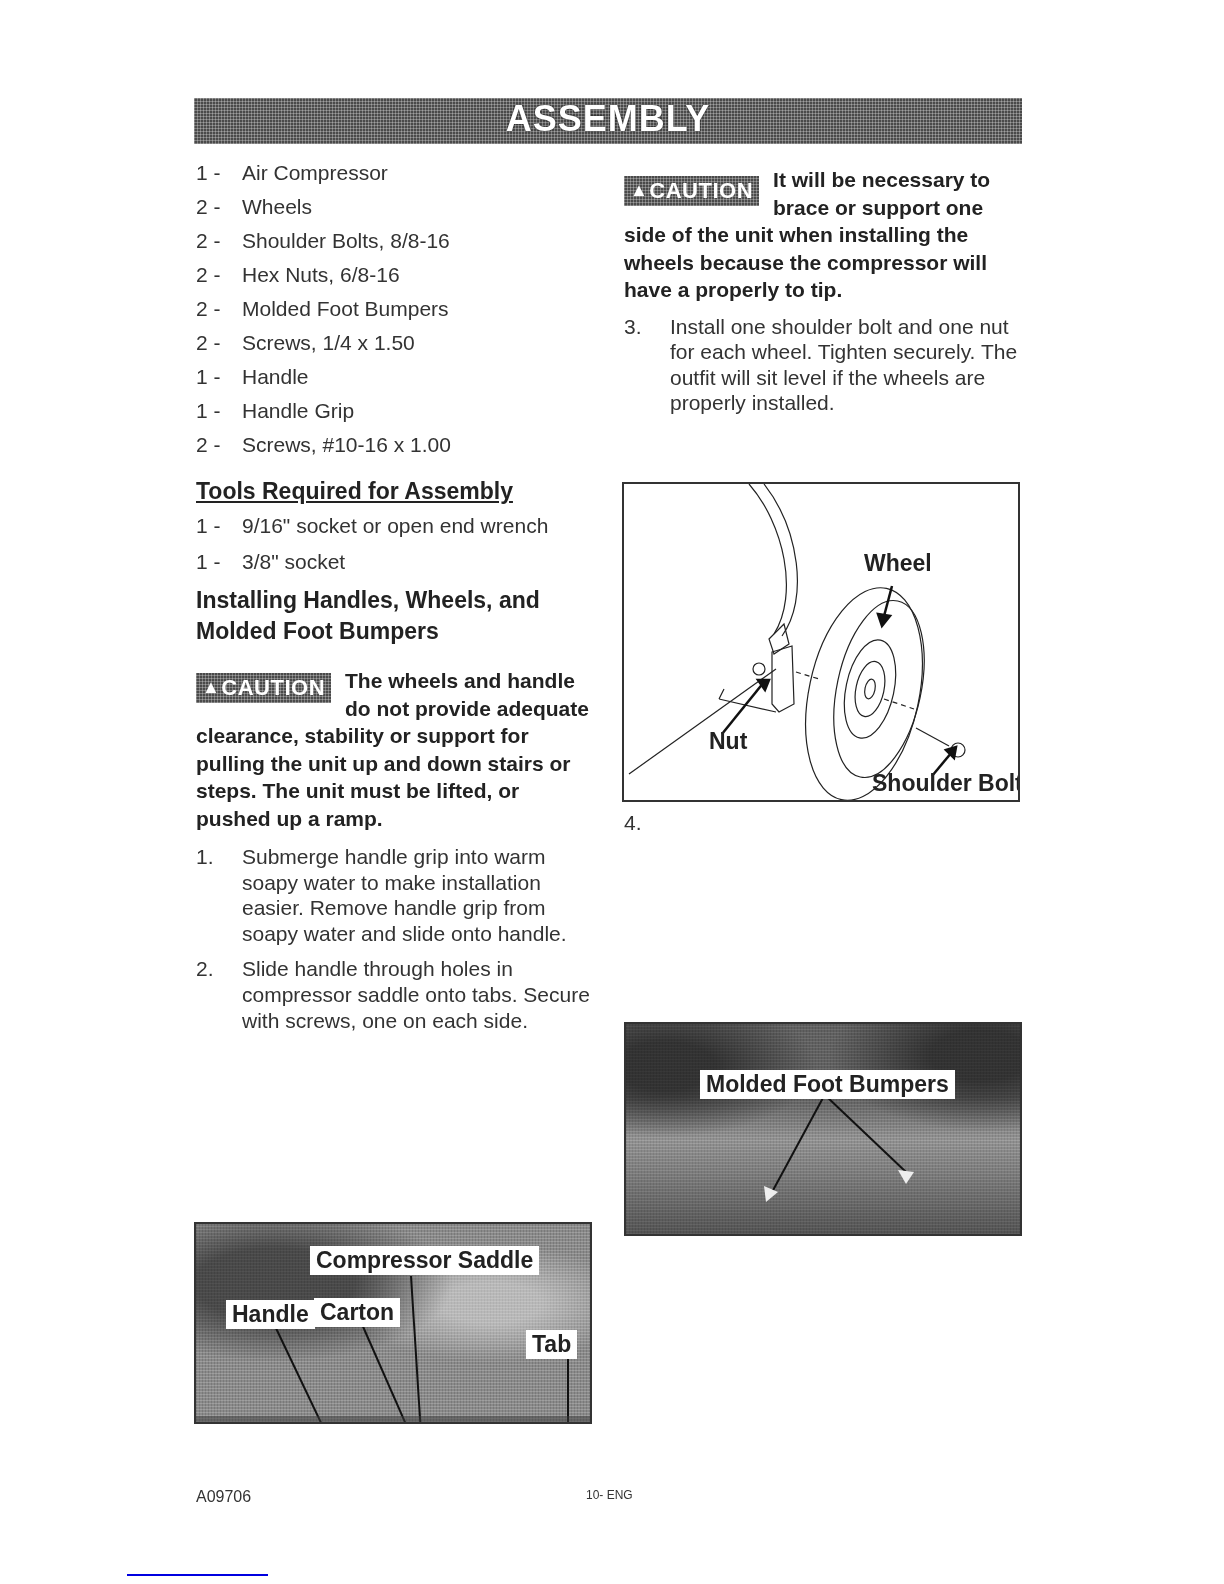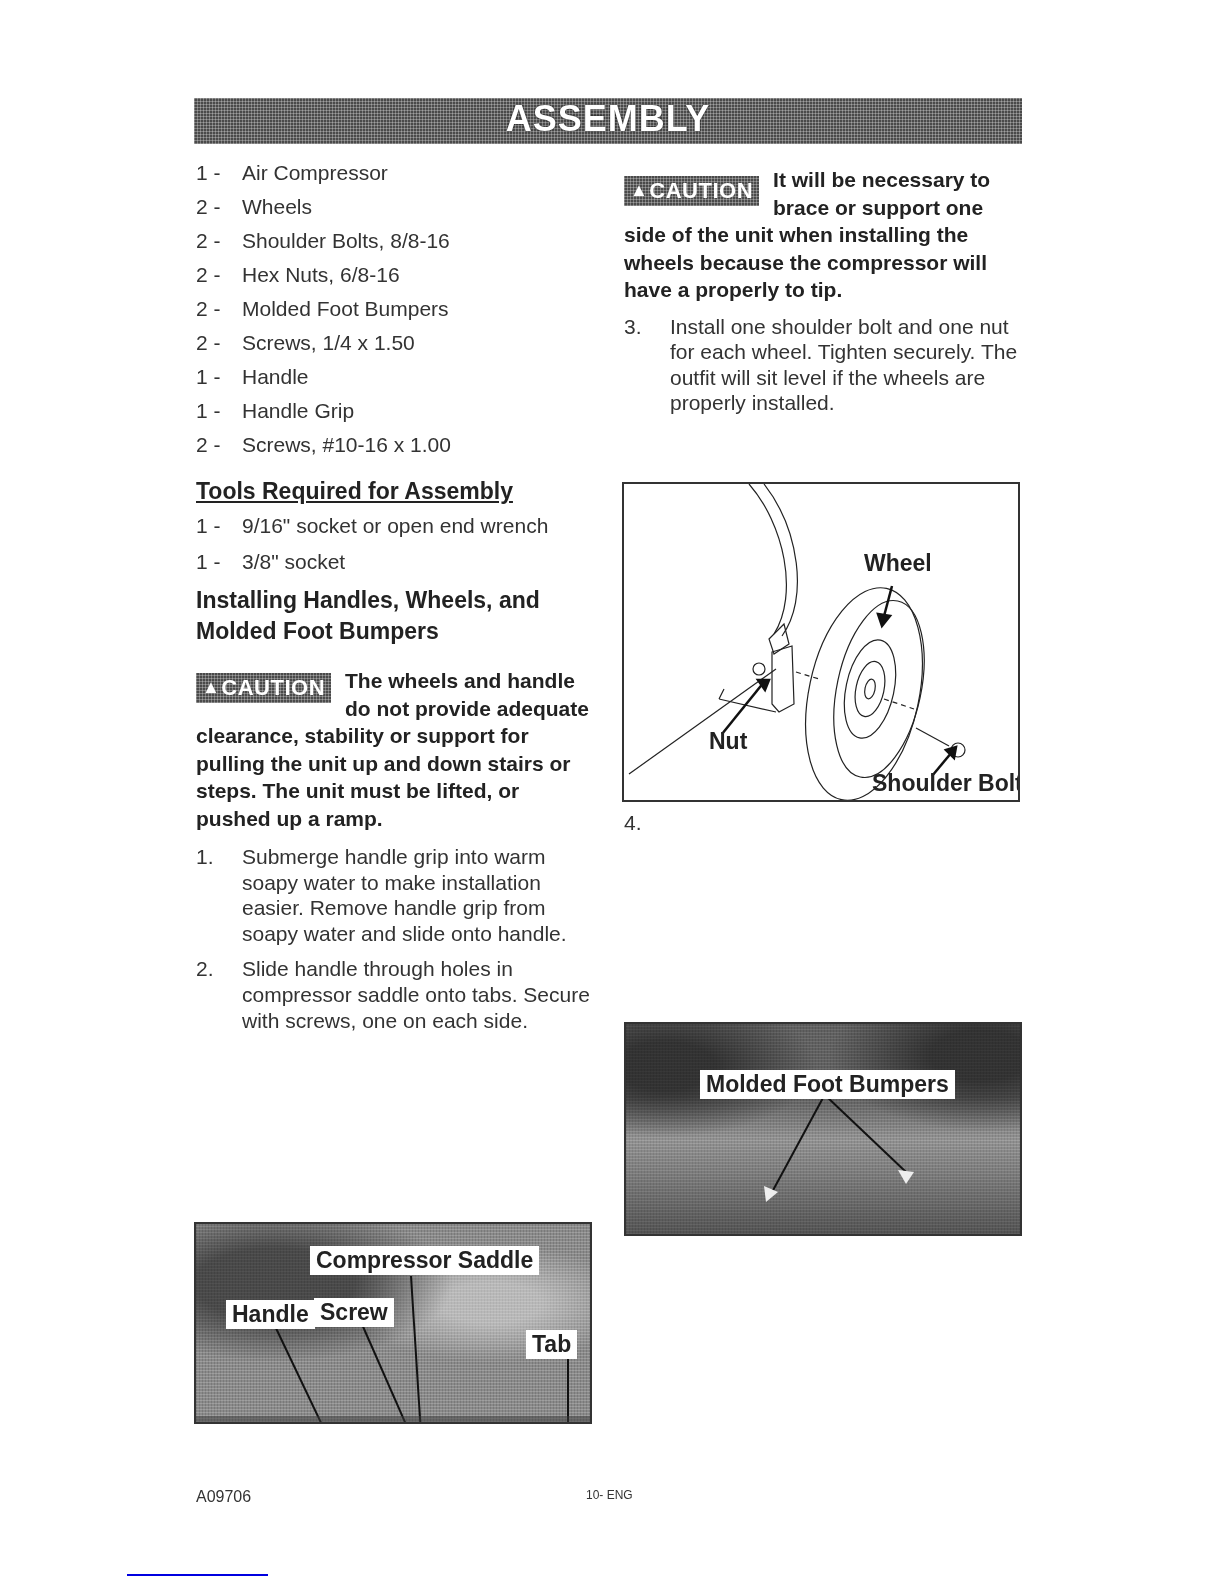--- a/index.html
+++ b/index.html
@@ -152,21 +152,21 @@
 <div class="figure fig-photo" style="left:194px; top:1222px; width:398px; height:202px;">
   <svg width="398" height="216">
     <line x1="78" y1="100" x2="128" y2="205" stroke="#111" stroke-width="2"></line>
     <line x1="165" y1="98" x2="212" y2="205" stroke="#111" stroke-width="2"></line>
     <line x1="215" y1="52" x2="225" y2="210" stroke="#111" stroke-width="2"></line>
     <line x1="372" y1="130" x2="372" y2="205" stroke="#111" stroke-width="2"></line>
     <rect x="0" y="192" width="398" height="24" fill="rgba(60,60,60,0.5)"></rect>
   </svg>
   <span class="callout" style="left:114px; top:22px;">Compressor Saddle</span>
   <span class="callout" style="left:30px; top:76px;">Handle</span>
-  <span class="callout" style="left:118px; top:74px;">Screw</span>
+  <span class="callout" style="left:118px; top:74px;">Carton</span>
   <span class="callout" style="left:330px; top:106px;">Tab</span>
 </div>
 
 <div class="col col-right">
   <div class="caution-block">
     <span class="caution-badge halftone" style="margin-top:10px;">
       <span class="tri">▲</span>
       <span>CAUTION</span>
     </span>
     <span>It will be necessary to brace or support one side of the unit when installing the wheels because the compressor will have a properly to tip.</span>

